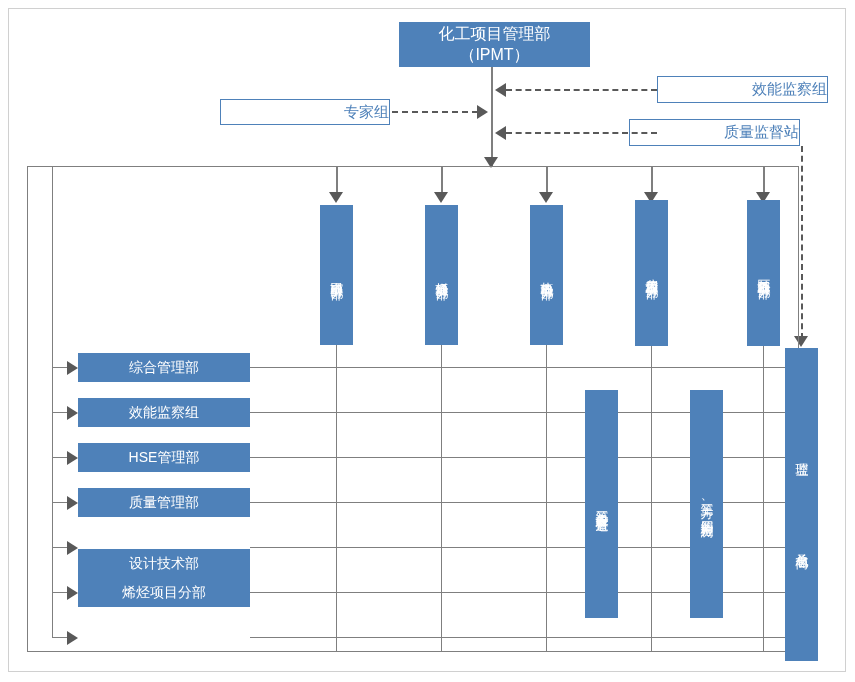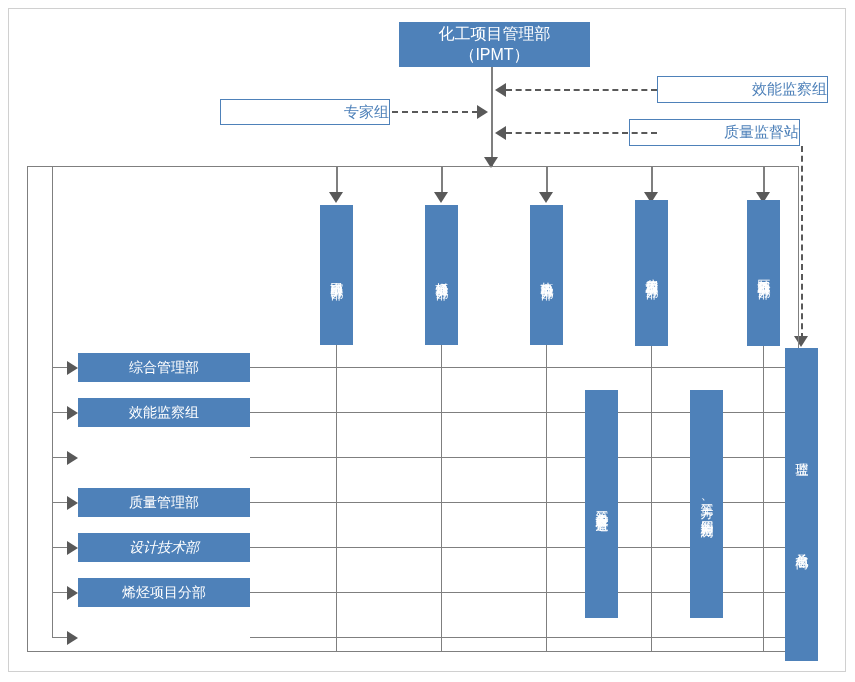--- a/index.html
+++ b/index.html
@@ -211,32 +211,35 @@
 
   <div class="hline" style="left:52px; top:412px; width:20px;"></div>
   <div class="arrow right" style="left:67px; top:406px;"></div>
   <div class="box-fill" style="left:78px; top:398px; width:172px; height:29px;">
     <span>效能监察组</span>
   </div>
   <div class="hline" style="left:250px; top:412px; width:551px;"></div>
 
   <div class="hline" style="left:52px; top:457px; width:20px;"></div>
   <div class="arrow right" style="left:67px; top:451px;"></div>
+  <div class="box-fill" style="left:78px; top:443px; width:172px; height:29px;">
+    <span>HSE管理部</span>
+  </div>
   <div class="hline" style="left:250px; top:457px; width:551px;"></div>
 
   <div class="hline" style="left:52px; top:502px; width:20px;"></div>
   <div class="arrow right" style="left:67px; top:496px;"></div>
   <div class="box-fill" style="left:78px; top:488px; width:172px; height:29px;">
     <span>质量管理部</span>
   </div>
   <div class="hline" style="left:250px; top:502px; width:551px;"></div>
 
   <div class="hline" style="left:52px; top:547px; width:20px;"></div>
   <div class="arrow right" style="left:67px; top:541px;"></div>
-  <div class="box-fill" style="left:78px; top:533px; width:172px; height:29px;font-style:italic;">
+  <div class="box-fill" style="left:78px; top:549px; width:172px; height:29px;">
     <span>设计技术部</span>
   </div>
   <div class="hline" style="left:250px; top:547px; width:551px;"></div>
 
   <div class="hline" style="left:52px; top:592px; width:20px;"></div>
   <div class="arrow right" style="left:67px; top:586px;"></div>
   <div class="box-fill" style="left:78px; top:578px; width:172px; height:29px;">
     <span>烯烃项目分部</span>
   </div>
   <div class="hline" style="left:250px; top:592px; width:551px;"></div>

